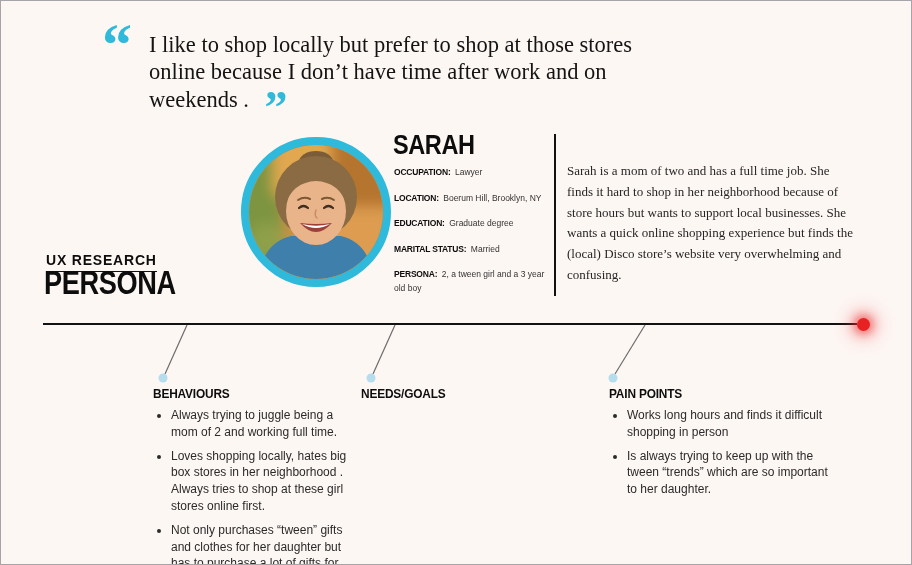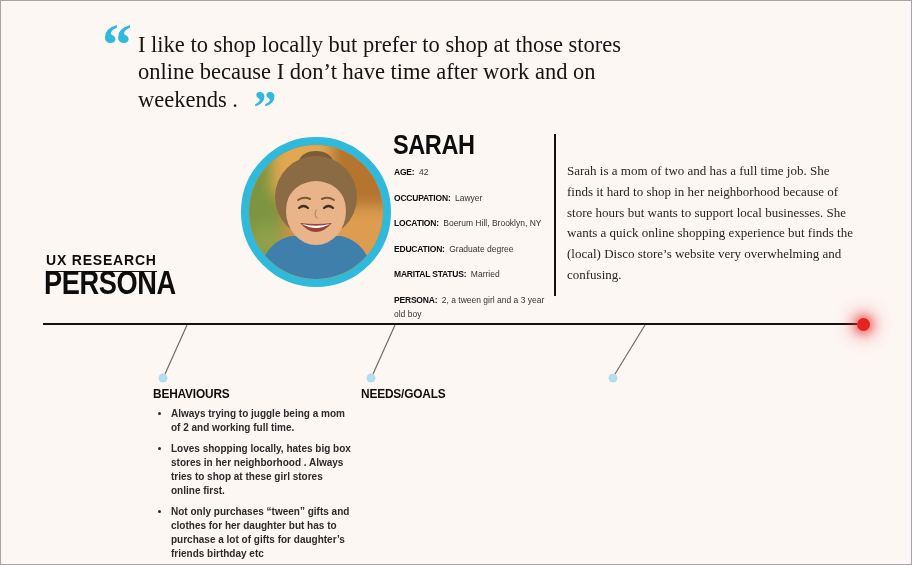--- a/index.html
+++ b/index.html
@@ -14,21 +14,21 @@
     color:#1a1a1a;
   }
   
   .open-quote{
     position:absolute;left:101px;top:14px;
     font-family:"Liberation Serif", serif;
     font-weight:bold;font-size:60px;line-height:1;
     color:#2fb9da;
   }
   .quote-text{
-    position:absolute;left:137px;top:30px;width:527px;
+    position:absolute;left:148px;top:30px;width:527px;
     font-family:"Liberation Serif", serif;
     font-size:22.5px;line-height:1.22;color:#141414;
   }
   .close-quote{
     font-family:"Liberation Serif", serif;
     font-weight:bold;font-size:46px;line-height:0;
     color:#2fb9da;
     position:relative;top:16px;left:10px;
   }
   
@@ -87,23 +87,22 @@
   .col1{left:152px;width:200px;}
   .col2{left:360px;width:205px;}
   .col3{left:608px;width:222px;}
   .col-h{
     font-size:13.5px;font-weight:bold;letter-spacing:-0.2px;
     transform:scaleX(0.88);transform-origin:left top;
     color:#0d0d0d;margin-bottom:6px;
   }
   .col ul{margin:0;padding:0 0 0 18px;}
   .col li{
-    font-size:10px;line-height:1.4;color:#2b2b2b;
+    font-size:12px;line-height:1.4;color:#2b2b2b;
     margin-bottom:7px;
-    font-weight:bold;
   }
 </style>
 </head>
 <body>
 
 <div class="canvas">
 
   <span class="open-quote">“</span>
   <div class="quote-text">
     <span>I like to shop locally but prefer to shop at those stores online because I don’t have time after work and on weekends .</span>
@@ -143,24 +142,20 @@
         <path d="M51 78 Q67 96 83 78 Q75 79 67 79 Q59 79 51 78 Z" fill="#9c4038"></path>
         <path d="M53 79 Q67 87 81 79 Q67 82.5 53 79 Z" fill="#ffffff"></path>
       </g>
     </svg>
   </div>
 
   <div class="name">SARAH</div>
 
   <div class="details">
     <div class="detail-row">
-      <span class="dl">AGE:</span>
-      <span class="dv">42</span>
-    </div>
-    <div class="detail-row">
       <span class="dl">OCCUPATION:</span>
       <span class="dv">Lawyer</span>
     </div>
     <div class="detail-row">
       <span class="dl">LOCATION:</span>
       <span class="dv">Boerum Hill, Brooklyn, NY</span>
     </div>
     <div class="detail-row">
       <span class="dl">EDUCATION:</span>
       <span class="dv">Graduate degree</span>
@@ -200,14 +195,21 @@
       <li>Always trying to juggle being a mom of 2 and working full time.</li>
       <li>Loves shopping locally, hates big box stores in her neighborhood . Always tries to shop at these girl stores online first.</li>
       <li>Not only purchases “tween” gifts and clothes for her daughter but has to purchase a lot of gifts for daughter’s friends birthday etc</li>
     </ul>
   </div>
 
   <div class="col col2">
     <div class="col-h">NEEDS/GOALS</div>
   </div>
 
+  <div class="col col3">
+    <div class="col-h">PAIN POINTS</div>
+    <ul>
+      <li>Works long hours and finds it difficult shopping in person</li>
+      <li>Is always trying to keep up with the tween “trends” which are so important to her daughter.</li>
+    </ul>
+  </div>
 
 </div>
 
 </body></html>

